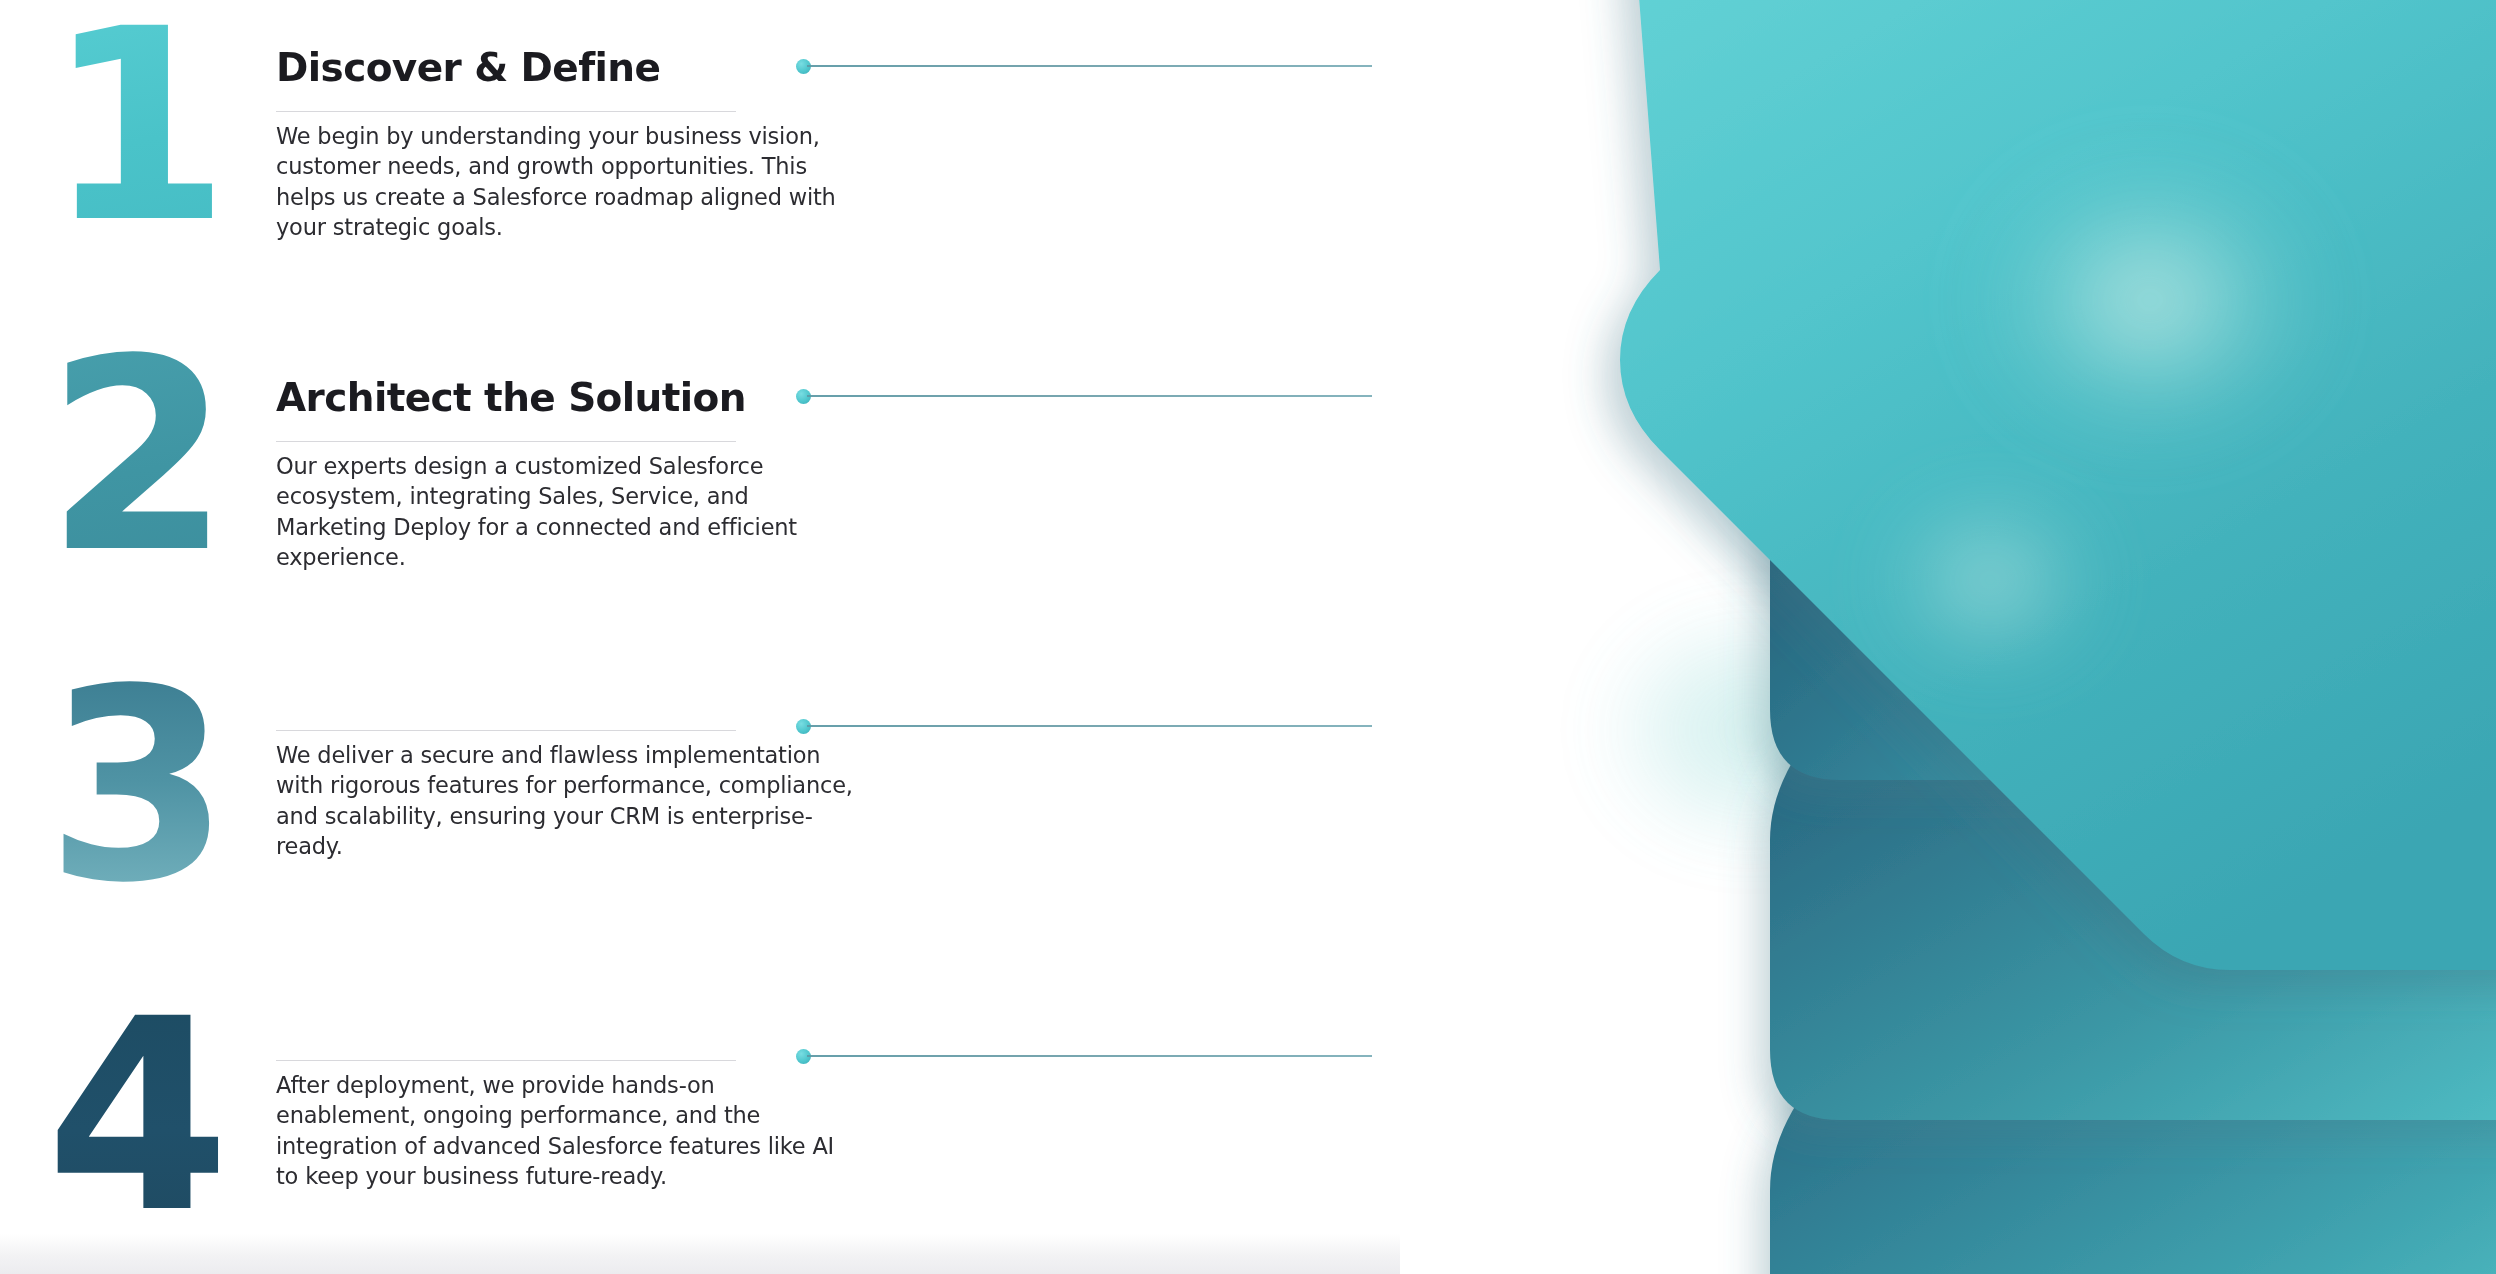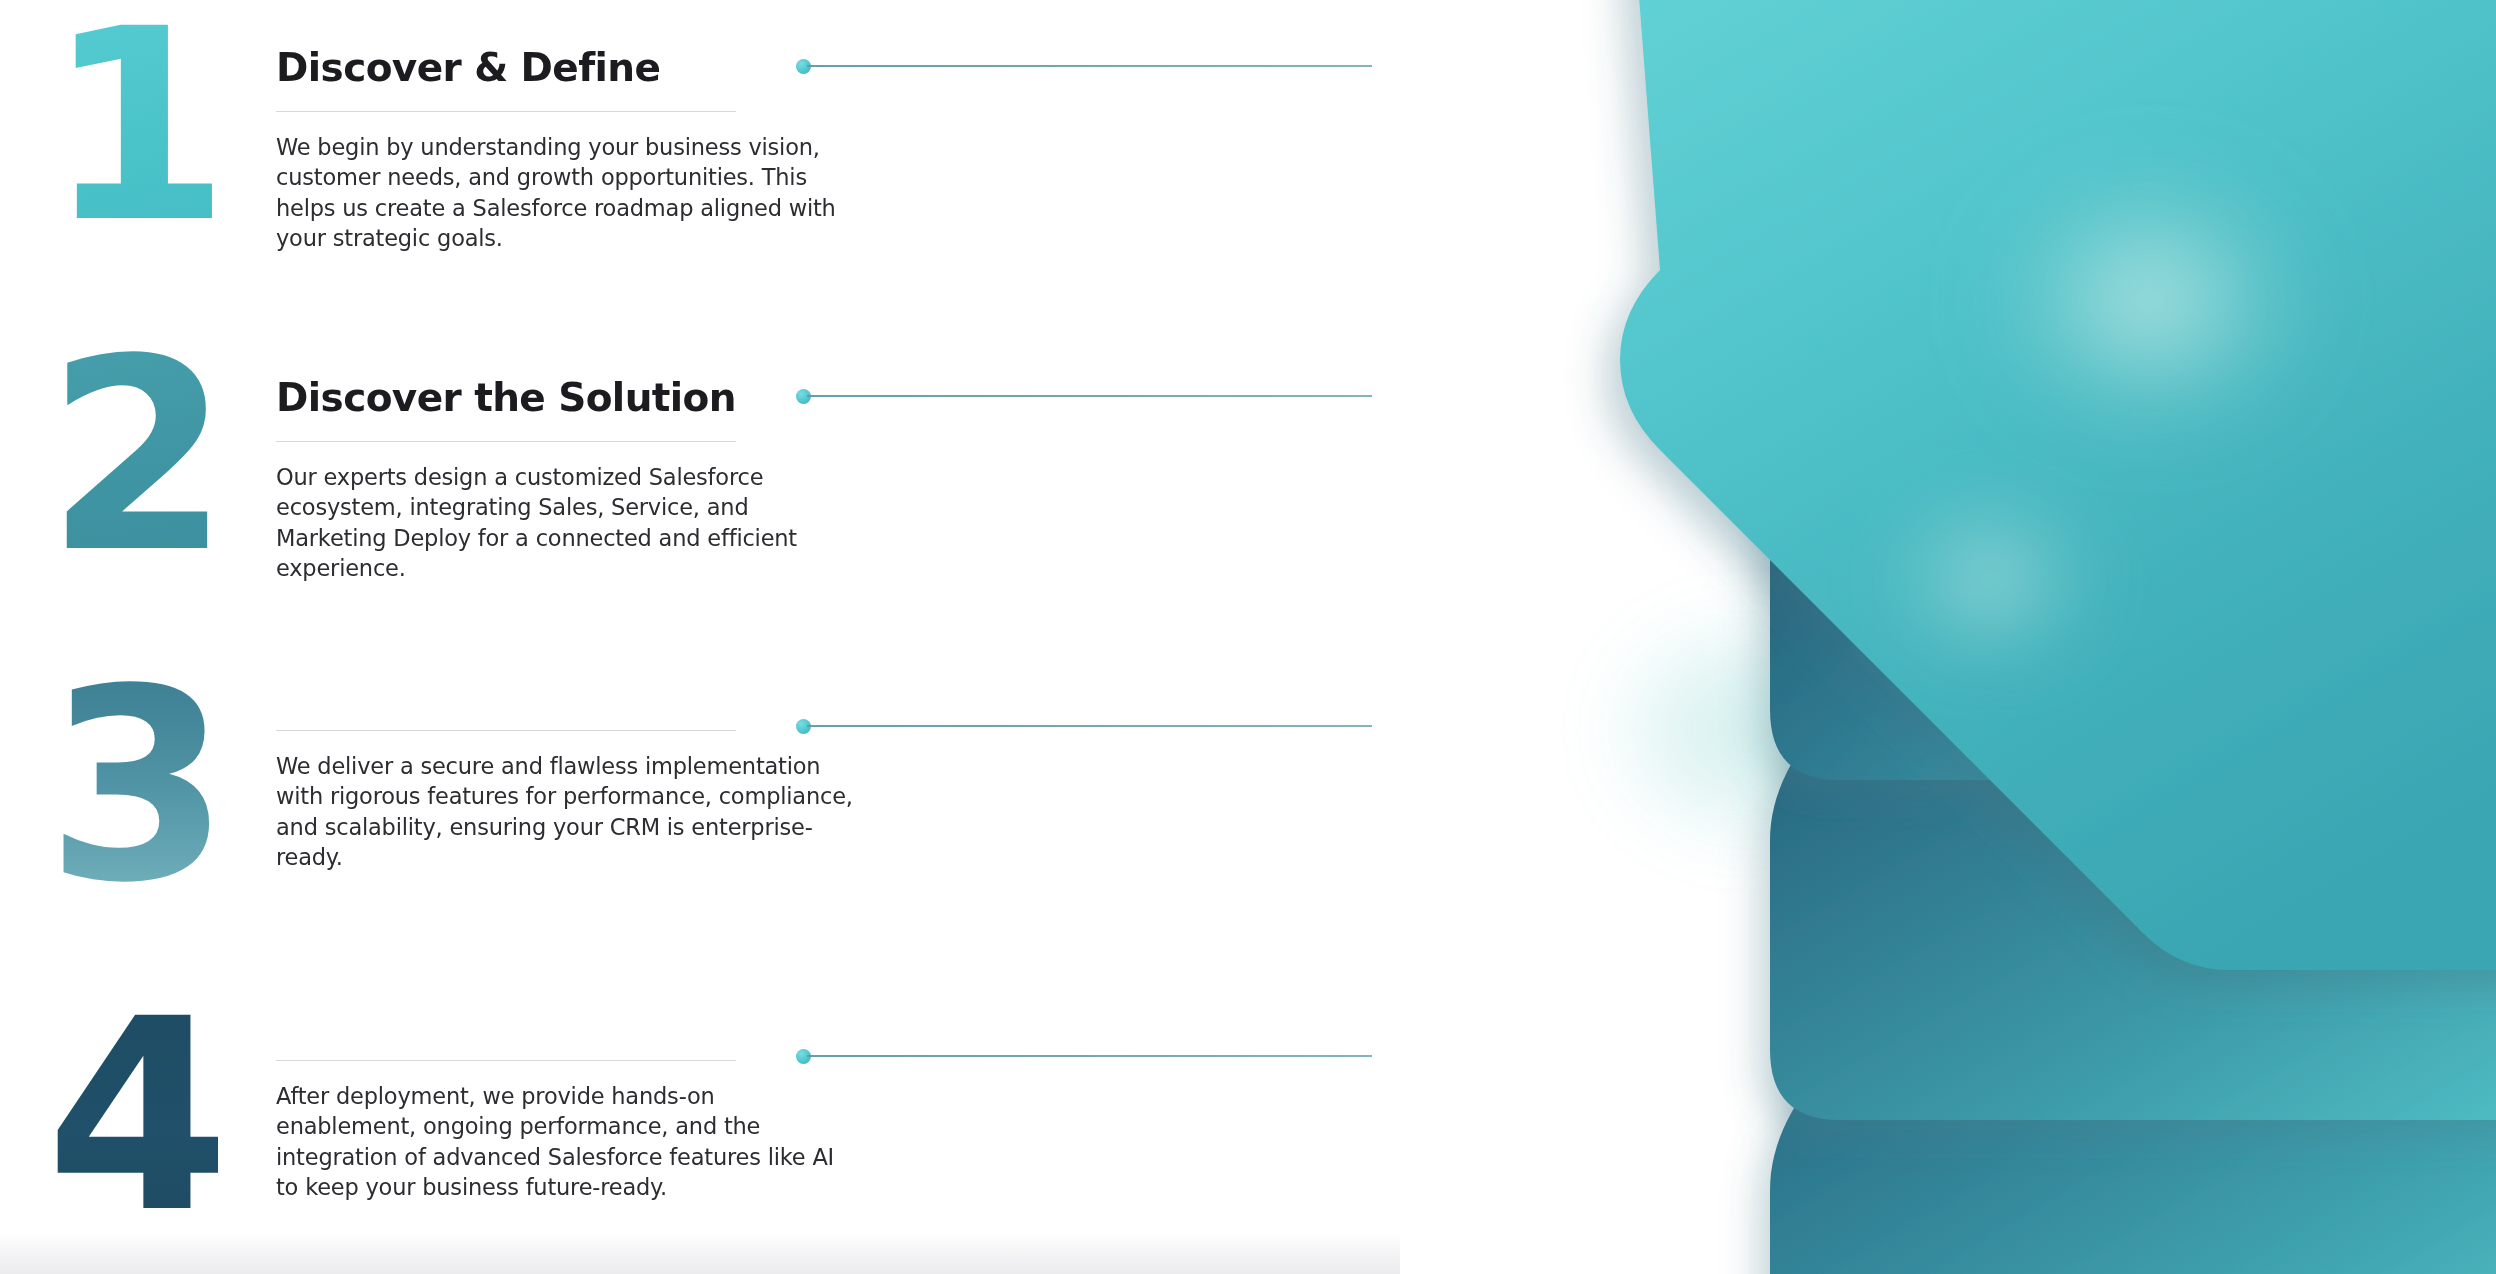--- a/index.html
+++ b/index.html
@@ -99,21 +99,21 @@
     letter-spacing:-0.6px;
     white-space:nowrap;
   }
   .rule {
     margin-top:22px;
     width:460px;
     height:1px;
     background:#d8d8dc;
   }
   .step-desc {
-    margin-top:20px;
+    margin-top:9px;
     font-family:"DejaVu Sans", sans-serif;
     font-weight:400;
     font-size:22.5px;
     line-height:1.35;
     color:#2c2c31;
     letter-spacing:-0.2px;
     width:585px;
   }
 
   
@@ -527,21 +527,21 @@
       </div>
       <div class="connector">
         <span class="dot"></span>
         <span class="line"></span>
       </div>
     </div>
 
     <div class="step s2">
       <div class="numeral n2">2</div>
       <div class="body-col">
-        <div class="step-title">Discover the Solution</div>
+        <div class="step-title">Architect the Solution</div>
         <div class="rule"></div>
         <div class="step-desc">Our experts design a customized Salesforce ecosystem, integrating Sales, Service, and Marketing Deploy for a connected and efficient experience.</div>
       </div>
       <div class="connector">
         <span class="dot"></span>
         <span class="line"></span>
       </div>
     </div>
 
     <div class="step s3">

